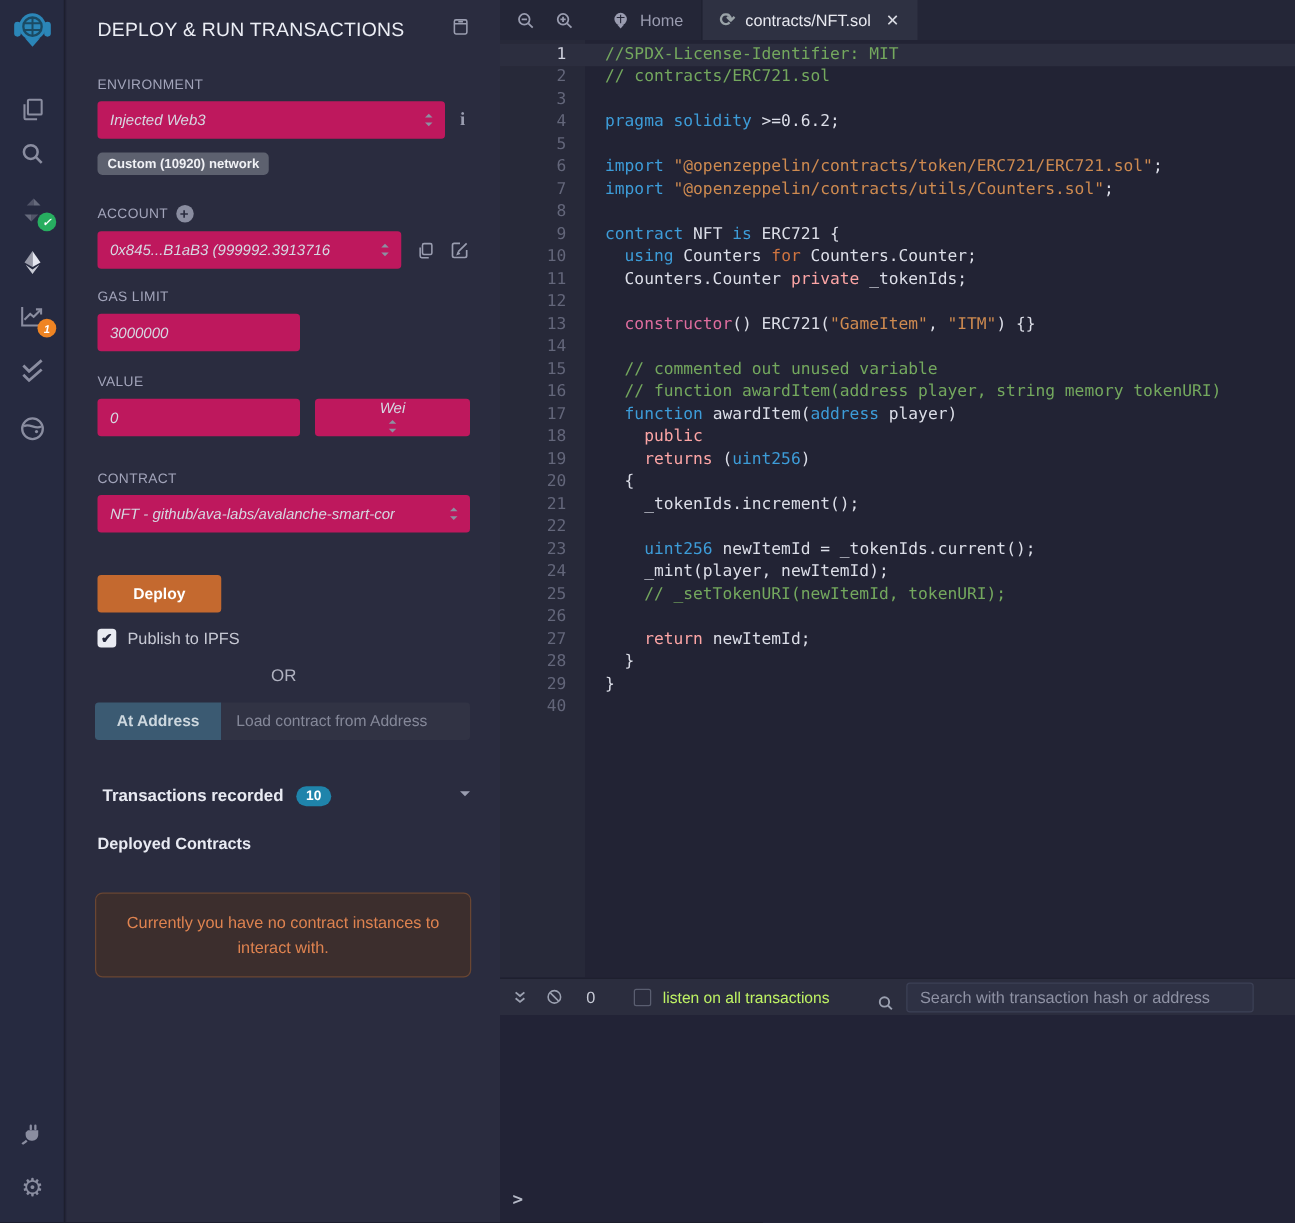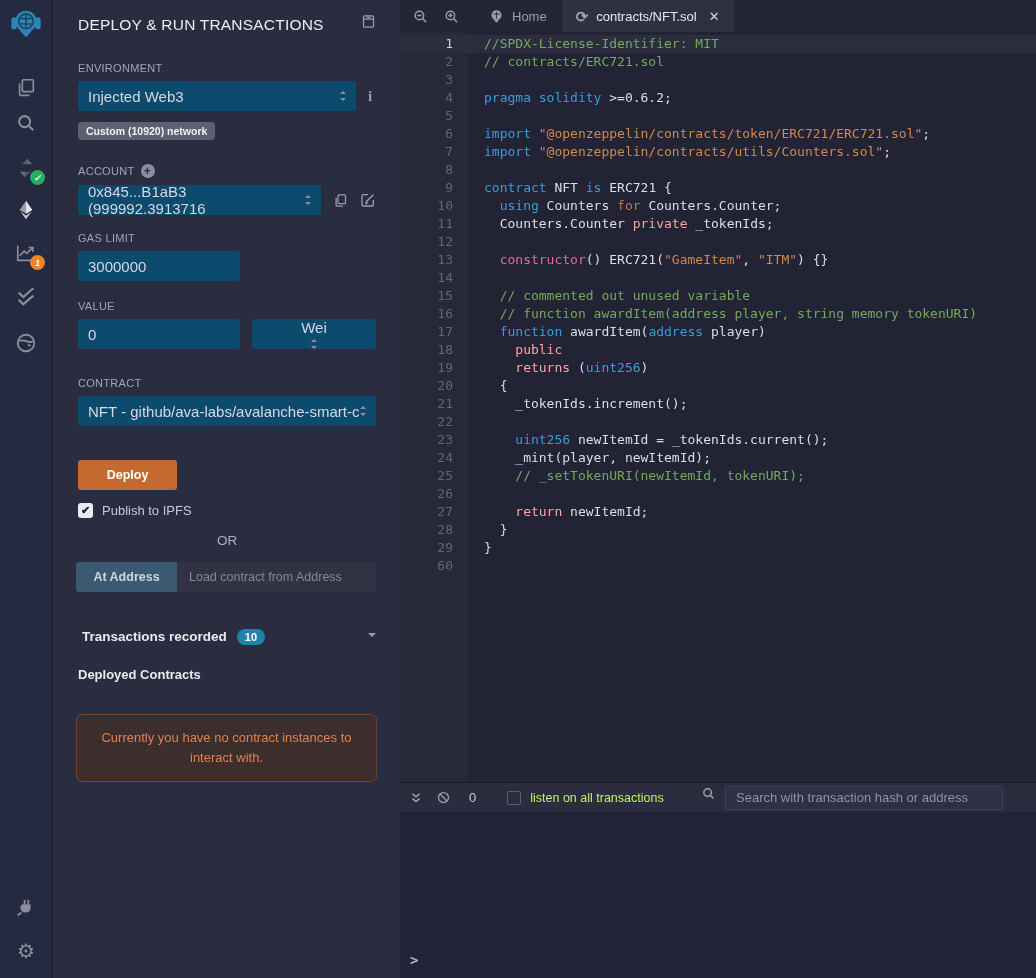--- a/index.html
+++ b/index.html
@@ -16,22 +16,22 @@
   .badge-green { background:#27ae60; }
   .badge-orange { background:#ef8423; }
   .gear-glyph { font-size:20px; color:#8a8da0; line-height:1; }
 
   
   .side-panel { position:absolute; left:53px; top:0; width:347px; height:100%;
     background:#2a2c3f; padding:14px 24px 16px 25px; }
   .panel-header { display:flex; align-items:flex-start; justify-content:space-between; margin-bottom:28px; }
   .panel-title { font-size:15.5px; font-weight:500; color:#eceef5; letter-spacing:.2px; padding-top:2px; }
   .field-label { font-size:11px; color:#a2a4ba; margin-bottom:7px; letter-spacing:.3px; display:flex; align-items:center; gap:6px; }
-  .select, .text-input { height:30px; background:#0c4a6e; border:none; border-radius:3px;
-    color:#d6d8e2; font-size:15px; display:flex; align-items:center; padding:0 10px; }
+  .select, .text-input { height:30px; background:#be185d; border:none; border-radius:3px;
+    color:#d6d8e2; font-size:12px; display:flex; align-items:center; padding:0 10px;font-style:italic; }
   .select { justify-content:space-between; cursor:pointer; }
   .updown { display:flex; flex-direction:column; line-height:0; color:#8d90a2; }
   .updown i { border:3.5px solid transparent; display:block; width:0; height:0; font-size:0; }
   .updown i.up { border-bottom-color:#8d90a2; margin-bottom:2px; }
   .updown i.dn { border-top-color:#8d90a2; margin-top:2px; }
   .net-badge { display:inline-block; background:#5d616f; color:#f0f1f5; font-size:10.5px; font-weight:bold;
     border-radius:4px; padding:3px 8px; margin:11px 0 13px 0; }
   .row { display:flex; align-items:center; }
   .side-icon { color:#9a9db0; margin-left:12px; cursor:pointer; display:flex; align-items:center; }
   .info-i { font-family:"Liberation Serif", serif; font-weight:bold; font-size:15px; color:#9a9db0; }
@@ -80,21 +80,21 @@
   .tk-t { color:#dcdee8; } .tk-c { color:#74a85e; } .tk-k { color:#3d9cd8; }
   .tk-s { color:#ce8a50; } .tk-o { color:#cf7440; } .tk-g { color:#fca5a5; } .tk-p { color:#df6d9e; }
 
   
   .terminal-bar { height:30px; background:#2b2d3e; border-top:1px solid #1b1c2a; flex:none;
     display:flex; align-items:center; padding:0 33px 0 9px; color:#9ba0b0; }
   .tb-icon { display:flex; align-items:center; justify-content:center; cursor:pointer; }
   .tb-count { color:#c7cad6; font-size:13px; margin:0 0 0 18px; }
   .tb-check { width:14px; height:14px; border:1px solid #5a5e70; border-radius:2px; margin-left:31px; cursor:pointer; }
   .tb-listen { font-size:12.5px; color:#bef264; margin-left:9px; }
-  .tb-search-group { margin-left:auto; display:flex; align-items:flex-start; gap:9px; }
+  .tb-search-group { margin-left:auto; display:flex; align-items:flex-end; gap:9px; }
   .tb-input { width:278px; height:24px; background:#2e3144; border:1px solid #3d4156; border-radius:3px;
     color:#d6d8e2; font-size:13px; padding:0 10px; font-family:"Liberation Sans",sans-serif; }
   .tb-input::placeholder { color:#8f92a4; }
   .terminal-body { height:166px; flex:none; background:#222336; position:relative; }
   .prompt { position:absolute; left:10px; bottom:10px; color:#b6bac8; font-size:14px; font-weight:bold;
     font-family:"DejaVu Sans Mono", monospace; }
 </style>
 </head>
 <body>
 
@@ -426,21 +426,21 @@
           </div>
           <div class="code-row">
             <span class="ln">28</span>
             <span class="cl"><span class="tk-t">  }</span></span>
           </div>
           <div class="code-row">
             <span class="ln">29</span>
             <span class="cl"><span class="tk-t">}</span></span>
           </div>
           <div class="code-row">
-            <span class="ln">60</span>
+            <span class="ln">40</span>
             <span class="cl"></span>
           </div>
         </div>
     </div>
 
     <div class="terminal-bar">
       <span class="tb-icon">
         <svg width="14" height="14" viewBox="0 0 24 24" fill="none" stroke="#9ba0b0" stroke-width="2.6">
           <path d="M6 5 L12 10 L18 5"></path>
             <path d="M6 13 L12 18 L18 13"></path>

